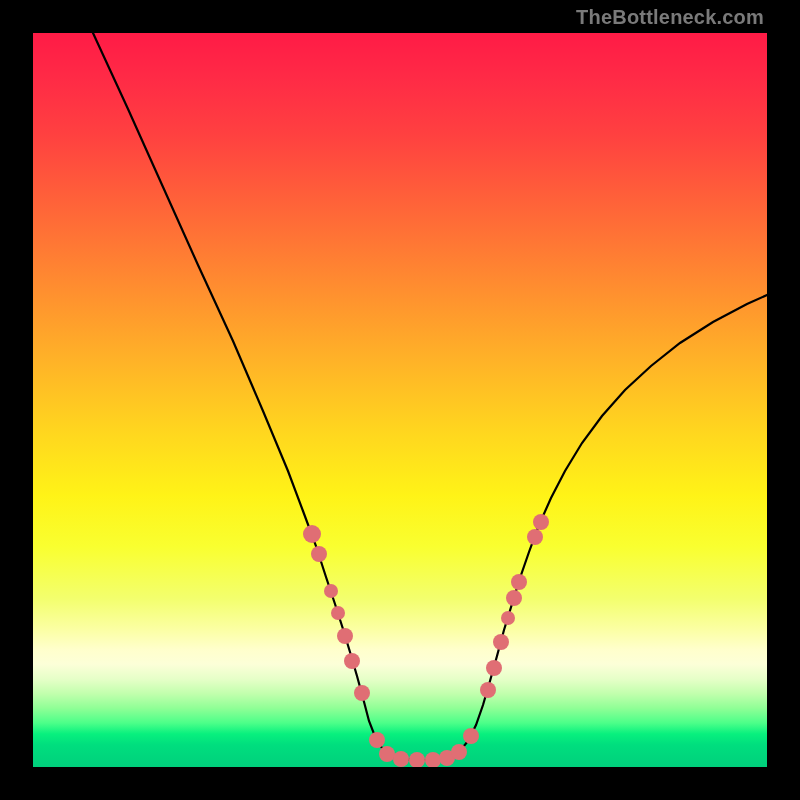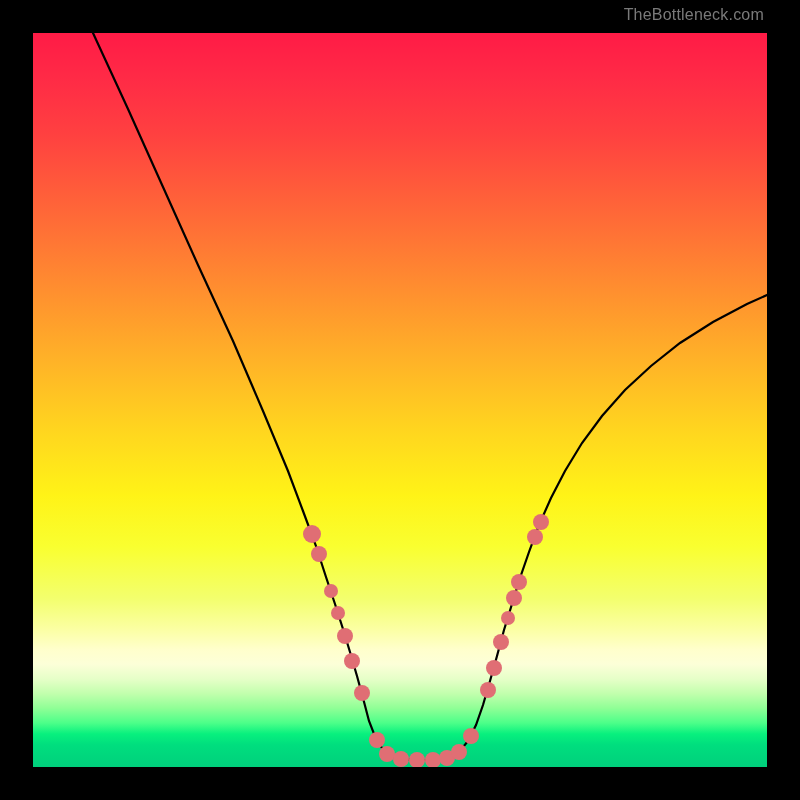--- a/index.html
+++ b/index.html
@@ -20,21 +20,21 @@
  #ffffcc 84%,
  #fcffd8 86%,
  #e6ffc8 88%,
  #c2ffad 90%,
  #8fff96 92%,
  #4cff89 94%,
  #08f07e 95.5%,
  #00de7e 97%,
  #00d07c 100%)}
 svg.curve{position:absolute;inset:0}
-.wm{position:absolute;top:6px;right:36px;color:#7a7a7a;font-size:16px;font-weight:400;letter-spacing:.2px}
+.wm{position:absolute;top:6px;right:36px;color:#7a7a7a;font-size:20px;font-weight:700;letter-spacing:.2px}
 </style>
 </head>
 <body>
 
 <div class="frame">
   <div class="plot">
     <div class="grad"></div>
     <svg class="curve" viewBox="0 0 734 734" preserveAspectRatio="none">
       <g id="curve-g">
           <path d="M60 0 L95 76 L130 154 L165 232 L200 308 L230 378 L255 438 L270 478 L283 513 L293 544 L302 571 L310 596 L317 619 L324 643 L330 665 L336 688 L343 706 L351 718 L359 724 L359 724 L370 726 L382 727 L395 727 L407 726 L418 724 L418 724 L427 718 L435 708 L443 692 L450 672 L457 648 L464 623 L471 597 L479 571 L487 545 L496 519 L506 492 L518 465 L532 438 L549 410 L569 383 L592 357 L618 333 L647 310 L680 289 L714 271 L734 262 " fill="none" stroke="#000000" stroke-width="2.2" stroke-linecap="round"></path>

